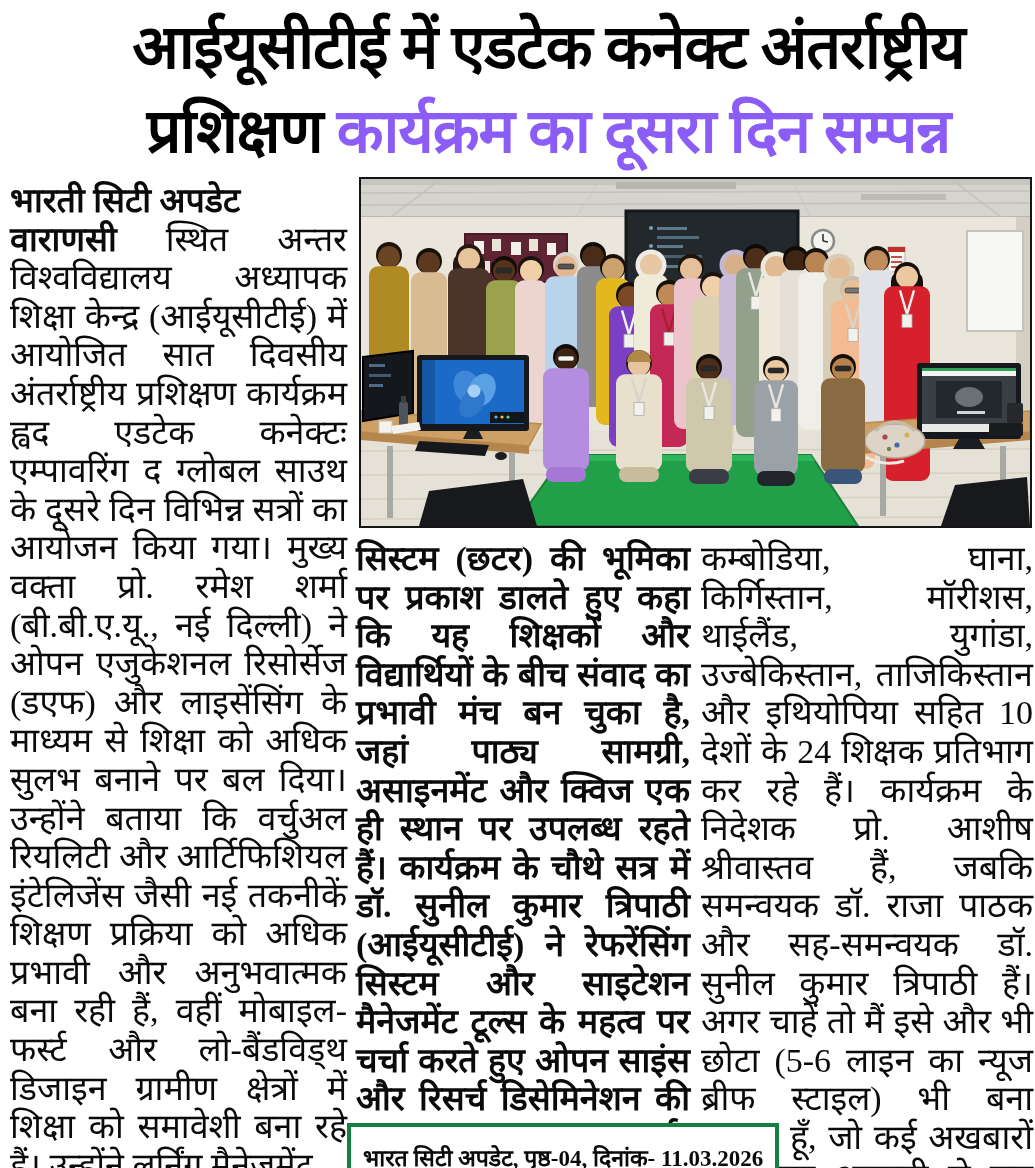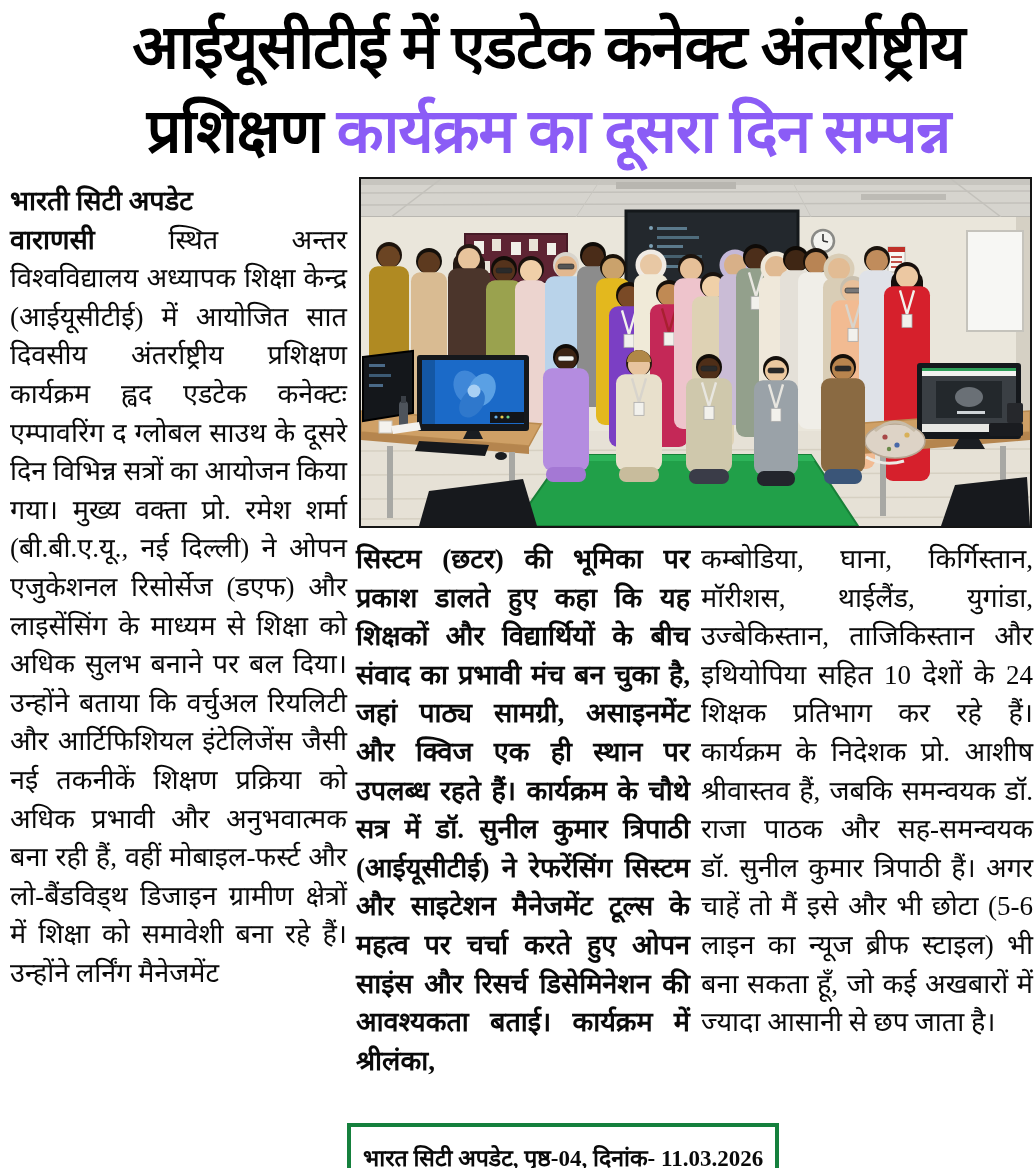--- a/index.html
+++ b/index.html
@@ -7,21 +7,21 @@
     width:1035px;height:1168px;background:#ffffff;position:relative;overflow:hidden;
     font-family:"Liberation Serif","DejaVu Serif",serif;color:#0a0a0a;
   }
   .headline{position:absolute;top:4px;left:0;width:1035px;text-align:center;padding-left:31px;}
   .hl-line{font-weight:800;letter-spacing:-1px;white-space:nowrap;}
   .hl-1{font-size:61px;line-height:88px;color:#000;}
   .hl-2{font-size:61px;line-height:80px;}
   .hl-black{color:#000;text-align:center;}
   .hl-pink{color:#8b5cf6;margin-left:14px;}
   .col{position:absolute;}
-  .col p{margin:0;font-size:27px;line-height:38.6px;text-align:justify;}
+  .col p{margin:0;font-size:34px;line-height:38.6px;text-align:justify;}
   .col1{left:10px;top:182px;width:337px;}
   .col2{left:356px;top:540px;width:334px;font-weight:bold;}
   .col3{left:701px;top:540px;width:332px;}
   .byline{text-align:center;font-weight:bold;font-size:28px;line-height:38px;margin:0 0 3px 0;}
   .lead{font-weight:bold;}
   .photo{
     position:absolute;left:359px;top:177px;width:673px;height:351px;margin:0;
     border:2px solid #151515;box-sizing:border-box;background:#e9e5da;
   }
   .photo svg{display:block;width:100%;height:100%;}

